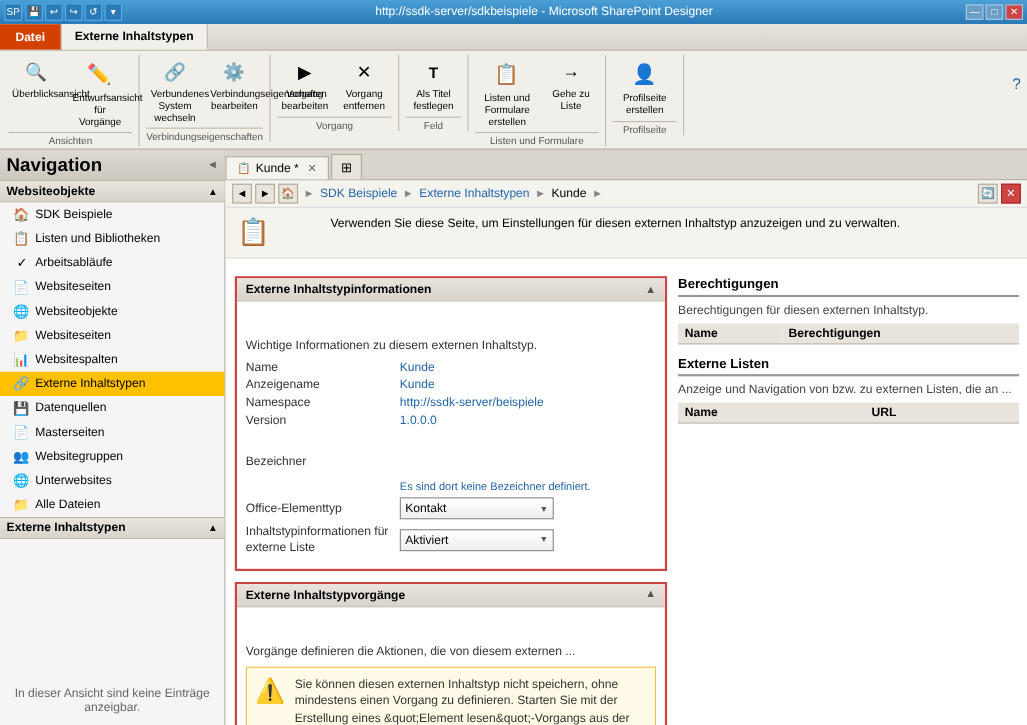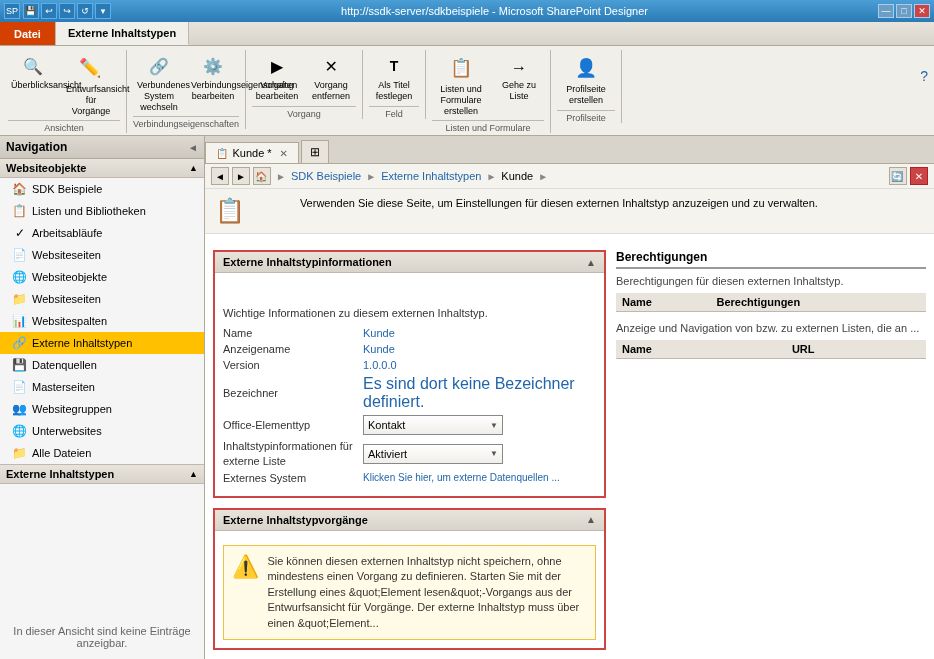--- a/index.html
+++ b/index.html
@@ -41,21 +41,21 @@
     .ribbon-btn-small .rb-icon { width: 28px; height: 28px; font-size: 16px; display: flex; align-items: center; justify-content: center; }
     .ribbon-btn-small .rb-label { font-size: 9px; text-align: center; line-height: 1.2; max-width: 44px; }
     .help-icon { position: absolute; right: 6px; top: 46px; font-size: 14px; color: #2266aa; cursor: pointer; }
 
     
     .main-layout { display: flex; height: calc(659px - 22px - 110px); background: #d4d0c8; }
 
     
     .nav-panel { width: 205px; background: #f5f5f5; border-right: 1px solid #b0a898; display: flex; flex-direction: column; flex-shrink: 0; }
     .nav-header { background: linear-gradient(to bottom, #ddd8d0, #ccc8c0); padding: 4px 6px; display: flex; align-items: center; justify-content: space-between; border-bottom: 1px solid #b0a898; }
-    .nav-header-title { font-size: 12px; font-weight: bold; }
+    .nav-header-title { font-size: 17px; font-weight: bold; }
     .nav-collapse-btn { font-size: 10px; color: #666; cursor: pointer; }
 
     .nav-section { }
     .nav-section-header { background: linear-gradient(to bottom, #e8e4dc, #d8d4cc); padding: 3px 6px; display: flex; align-items: center; justify-content: space-between; border-bottom: 1px solid #c0b8b0; font-size: 11px; font-weight: bold; cursor: pointer; }
     .nav-item { display: flex; align-items: center; gap: 4px; padding: 3px 6px 3px 12px; cursor: pointer; color: #000; }
     .nav-item.selected { background: #ffc000; }
     .nav-item-icon { width: 16px; height: 16px; display: flex; align-items: center; justify-content: center; font-size: 12px; }
     .nav-item-label { font-size: 11px; }
 
     .nav-footer { padding: 8px; font-size: 10px; color: #666; text-align: center; flex: 1; display: flex; align-items: flex-end; justify-content: center; padding-bottom: 12px; }
@@ -355,54 +355,55 @@
 
               <div class="field-row">
                 <span class="field-label">Name</span>
                 <span class="field-value" style="cursor:pointer;">Kunde</span>
               </div>
               <div class="field-row">
                 <span class="field-label">Anzeigename</span>
                 <span class="field-value" style="cursor:pointer;">Kunde</span>
               </div>
               <div class="field-row">
+                <span class="field-label">Namespace</span>
+                <span class="field-value" style="cursor:pointer;">http://ssdk-server/beispiele</span>
+              </div>
+              <div class="field-row">
                 <span class="field-label">Version</span>
                 <span class="field-value" style="cursor:pointer;">1.0.0.0</span>
               </div>
               <div class="field-row">
                 <span class="field-label">Bezeichner</span>
-                <span class="field-value" style="cursor:pointer; font-size:16px;">Es sind dort keine Bezeichner definiert.</span>
+                <span class="field-value" style="cursor:pointer; font-size:10px;margin-top:45px;">Es sind dort keine Bezeichner definiert.</span>
               </div>
               <div class="field-row">
                 <span class="field-label">Office-Elementtyp</span>
                 <div class="select-box">
                   <span>Kontakt</span>
                   <span class="select-arrow">▼</span>
                 </div>
               </div>
               <div class="field-row">
                 <span class="field-label" style="max-width:140px;line-height:1.3;">Inhaltstypinformationen für externe Liste</span>
                 <div class="select-box">
                   <span>Aktiviert</span>
                   <span class="select-arrow">▼</span>
                 </div>
               </div>
-              <div class="field-row">
-                <span class="field-label">Externes System</span>
-                <span class="field-value" style="cursor:pointer; font-size:10px;">Klicken Sie hier, um externe Datenquellen ...</span>
-              </div>
             </div>
           </div>
 
           <div class="section-box">
             <div class="section-header">
               <span class="section-header-title">Externe Inhaltstypvorgänge</span>
               <span class="section-collapse">▲</span>
             </div>
             <div class="section-content">
+              <div class="section-desc">Vorgänge definieren die Aktionen, die von diesem externen ...</div>
               <div class="warning-box">
                 <span class="warning-icon">⚠️</span>
                 <span class="warning-text">Sie können diesen externen Inhaltstyp nicht speichern, ohne mindestens einen Vorgang zu definieren. Starten Sie mit der Erstellung eines &amp;quot;Element lesen&amp;quot;-Vorgangs aus der Entwurfsansicht für Vorgänge. Der externe Inhaltstyp muss über einen &amp;quot;Element...</span>
               </div>
             </div>
           </div>
         </div>
 
         <div class="right-col">
 
@@ -416,20 +417,23 @@
                 <tr>
                   <th>Name</th>
                   <th>Berechtigungen</th>
                 </tr>
               </thead>
               <tbody></tbody>
             </table>
           </div>
 
           <div class="right-section">
+            <div class="right-section-header">
+              <span class="right-section-title">Externe Listen</span>
+            </div>
             <div class="right-section-desc">Anzeige und Navigation von bzw. zu externen Listen, die an ...</div>
             <table class="right-table">
               <thead>
                 <tr>
                   <th>Name</th>
                   <th>URL</th>
                 </tr>
               </thead>
               <tbody></tbody>
             </table>

